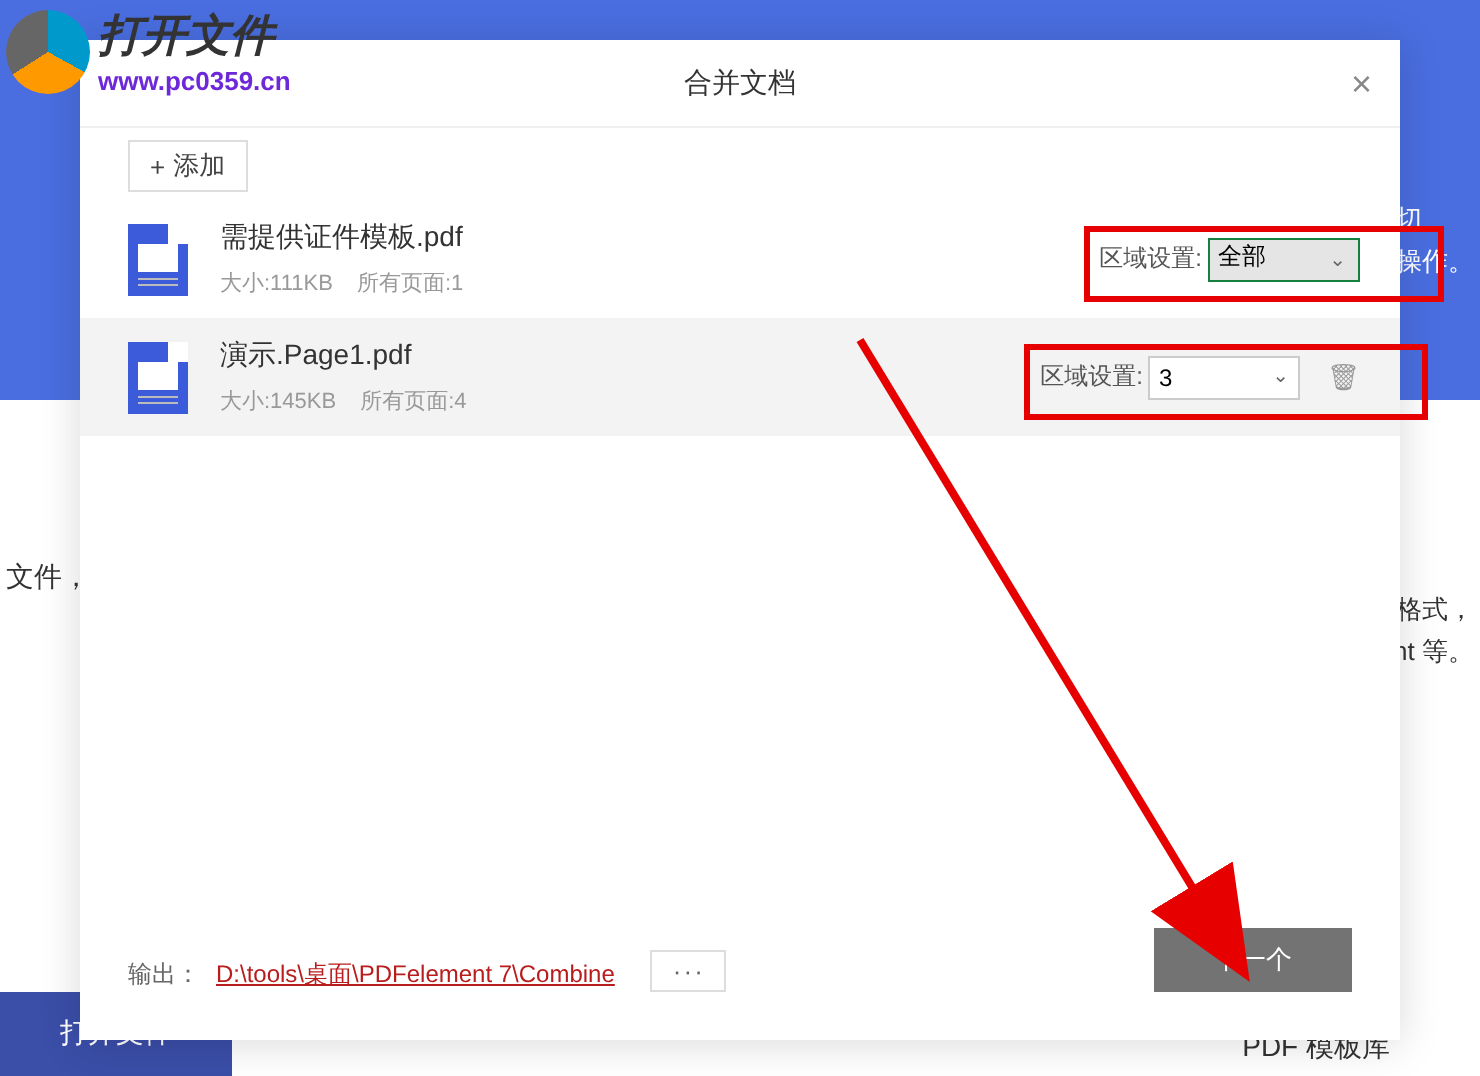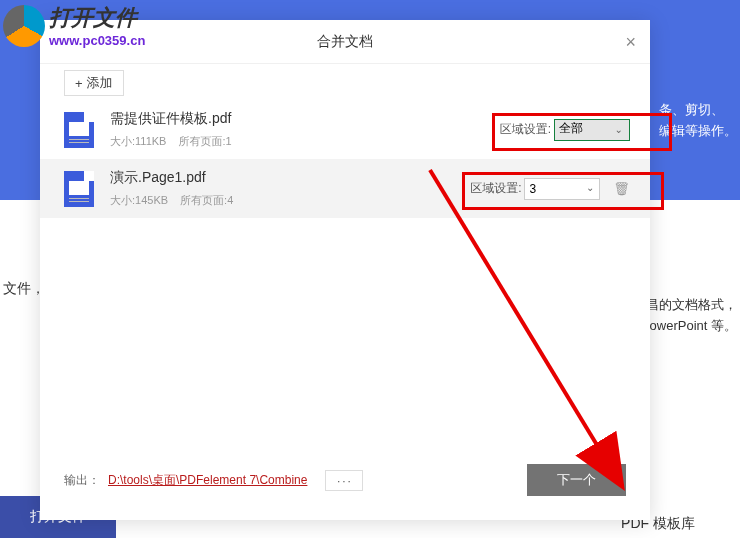--- a/index.html
+++ b/index.html
@@ -21,21 +21,21 @@
     position: absolute; top: 3px; left: 3px; z-index: 10;
     display:flex; align-items:center; gap:4px;
   }
   .logo-icon { width:42px; height:42px; border-radius:50%; background: conic-gradient(#0099cc 0 33%, #ff9900 33% 66%, #666 66% 100%); display:flex; align-items:center; justify-content:center;}
   .logo-text { display:flex; flex-direction:column; }
   .logo-title { font-size:22px; font-weight:bold; color:#333; font-style:italic;}
   .logo-url { font-size:13px; color:#6d28d9; font-weight:bold;}
   .dialog {
     position: absolute;
     top: 20px; left: 40px;
-    width: 610px; height: 500px;
+    width: 660px; height: 500px;
     background: #fff;
     box-shadow: 0 2px 20px rgba(0,0,0,0.15);
     z-index: 5;
     display:flex; flex-direction:column;
   }
   .dlg-header { height:44px; display:flex; align-items:center; justify-content:center; position:relative; border-bottom:1px solid #f0f0f0;}
   .dlg-title { font-size:14px; color:#333; }
   .dlg-close { position:absolute; right:14px; top:12px; font-size:18px; color:#888; cursor:pointer; }
   .add-btn { margin:6px 0 0 24px; display:inline-flex; align-items:center; gap:4px; border:1px solid #ddd; padding:3px 10px; font-size:13px; color:#444; cursor:pointer; width:fit-content;}
   .file-list { margin-top:4px; }
@@ -51,21 +51,21 @@
   .file-meta span { margin-right:12px;}
   .range-wrap { display:flex; align-items:center; gap:3px; position:relative;}
   .range-label { font-size:12px; color:#555;}
   .range-select { width:76px; height:22px; border:1px solid #15803d; font-size:12px; padding:0 4px; background:#e5e5e5; position:relative;}
   .range-input { width:76px; height:22px; border:1px solid #ccc; font-size:12px; padding:0 4px; }
   .range-chevron { position:absolute; right:6px; top:4px; font-size:10px; color:#666; pointer-events:none;}
   .del-icon { margin-left:10px; font-size:13px; color:#999; cursor:pointer;}
   .red-box { position:absolute; border:3px solid #e60000; pointer-events:none;}
   .red-box.r1 { top:-6px; left:-8px; width:180px; height:38px;}
   .red-box.r2 { top:-6px; left:-8px; width:202px; height:38px;}
-  .dlg-footer { margin-top:auto; padding:16px 24px 24px; display:flex; align-items:center; gap:8px;}
+  .dlg-footer { margin-top:auto; padding:16px 24px 24px; display:flex; align-items:flex-end; gap:8px;}
   .out-label { font-size:12px; color:#666;}
   .out-path { font-size:12px; color:#b91c1c; text-decoration:underline; cursor:pointer;}
   .out-more { margin-left:10px; border:1px solid #ddd; padding:2px 10px; font-size:13px; color:#666; cursor:pointer; letter-spacing:1px;}
   .next-btn { margin-left:auto; background:#737373; color:#fff; padding:7px 30px; font-size:13px; cursor:pointer; border:none;}
   .arrow-svg { position:absolute; top:150px; left:300px; z-index:20; pointer-events:none;}
 </style>
 </head>
 <body>
 
 <div class="bg-blue"></div>

